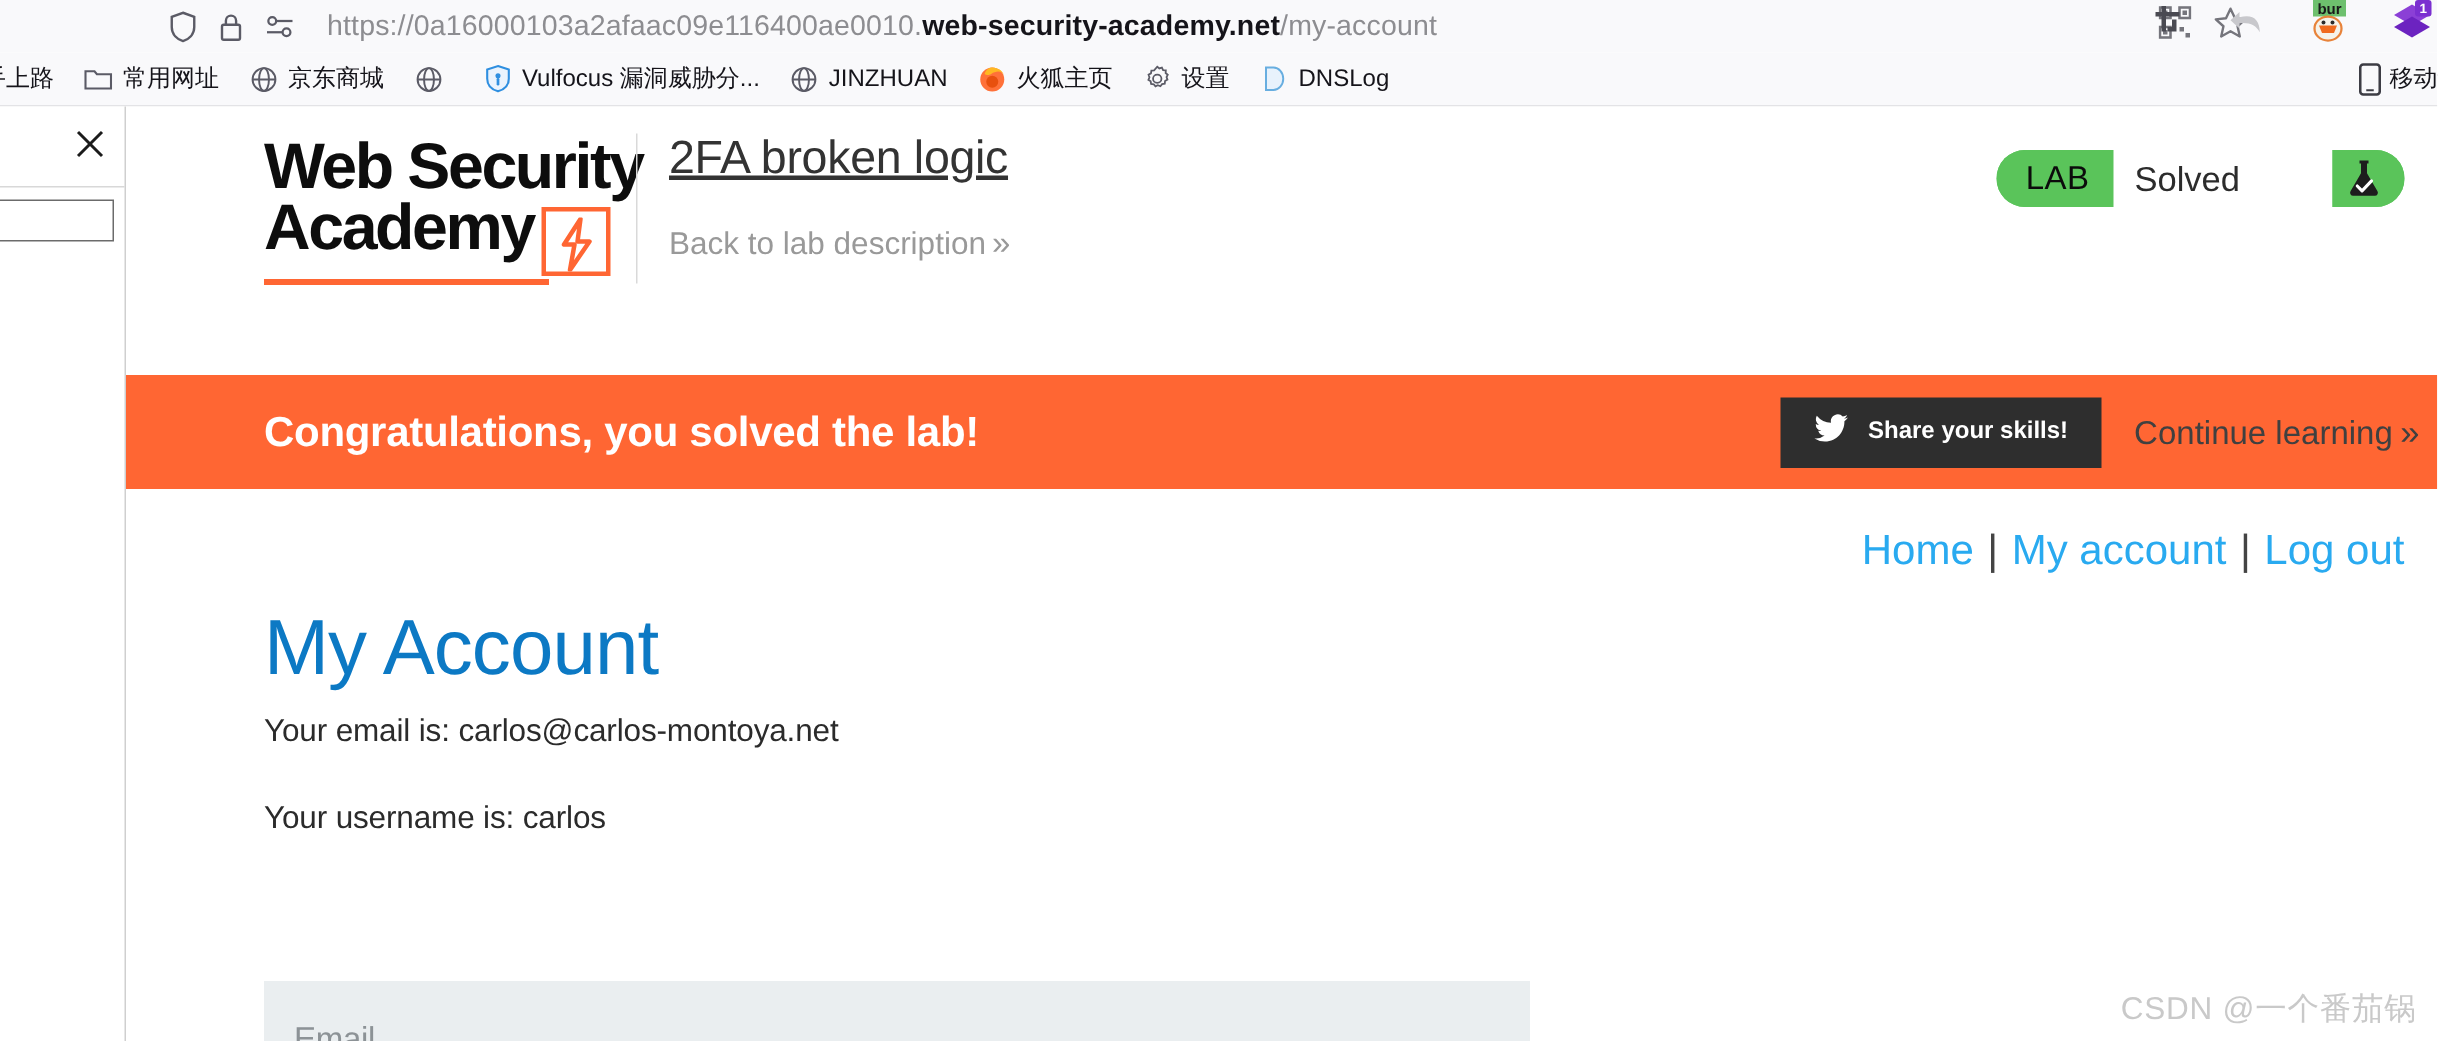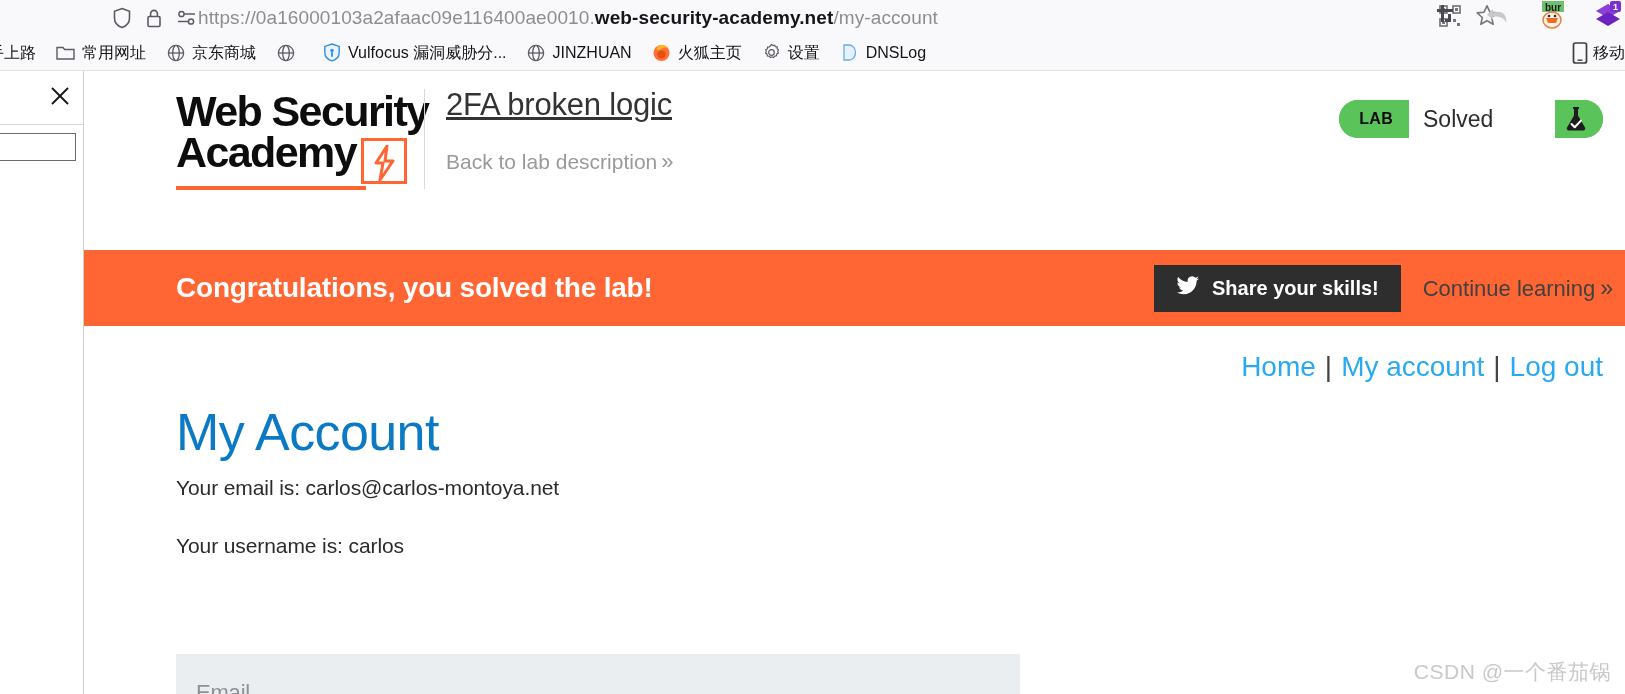--- a/index.html
+++ b/index.html
@@ -30,21 +30,21 @@
     align-items: center;
   }
   .urlbar-icons {
     display: flex;
     align-items: center;
     gap: 13px;
     margin-left: 112px;
   }
   .urlbar-icons svg { display: block; }
   .url-text {
-    margin-left: 0;
+    margin-left: 20px;
     font-size: 19px;
     color: #8d8d91;
     white-space: nowrap;
     letter-spacing: 0.1px;
   }
   .url-text .host { color: #15141a; font-weight: 600; }
   .urlbar-right {
     position: absolute;
     right: 0; top: 0;
     height: 35px;
@@ -202,22 +202,22 @@
     display: flex;
     align-items: stretch;
     height: 38px;
     border-radius: 19px;
     overflow: hidden;
     background: #5ac45a;
   }
   .lab-tag {
     background: #5ac45a;
     color: #0b0b0b;
-    font-weight: bold;
-    font-size: 16px;
+    font-weight: normal;
+    font-size: 22px;
     display: flex;
     align-items: center;
     padding: 0 16px 0 20px;
     letter-spacing: 0.3px;
   }
   .lab-state {
     background: #ffffff;
     color: #2c2c2c;
     font-size: 23px;
     display: flex;
@@ -253,21 +253,21 @@
   .banner-right {
     position: absolute;
     right: 6px;
     display: flex;
     align-items: center;
     gap: 22px;
   }
   .share-btn {
     background: #2e2e2e;
     color: #ffffff;
-    font-size: 20px;
+    font-size: 16px;
     font-weight: bold;
     padding: 11px 22px;
     display: flex;
     align-items: center;
     gap: 12px;
     cursor: pointer;
     white-space: nowrap;
   }
   .continue-link {
     color: #404040;

